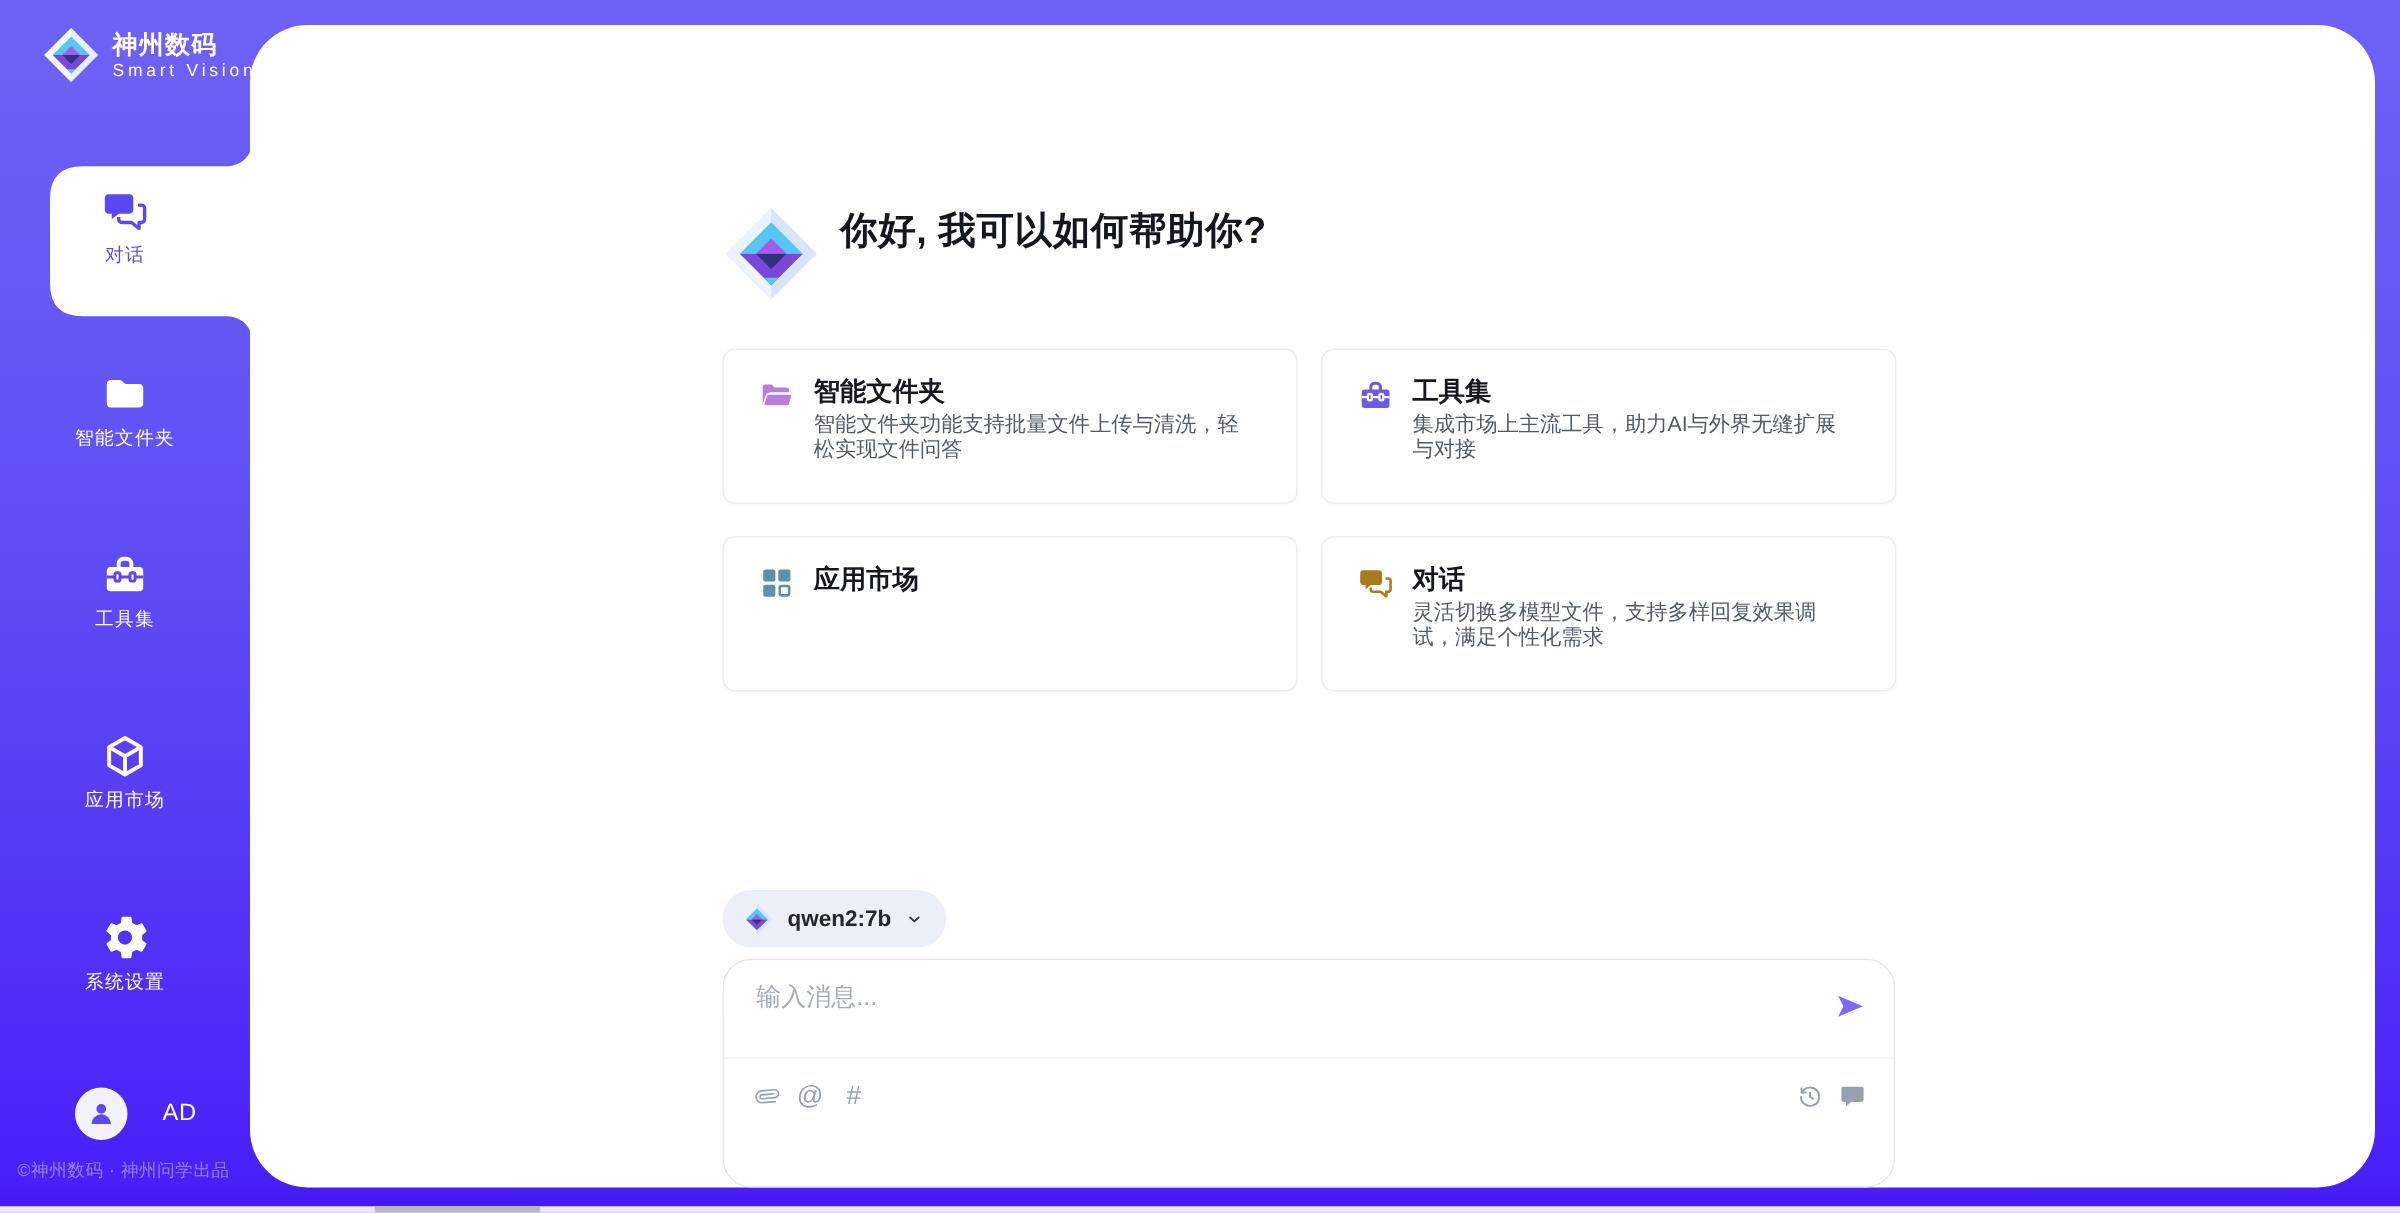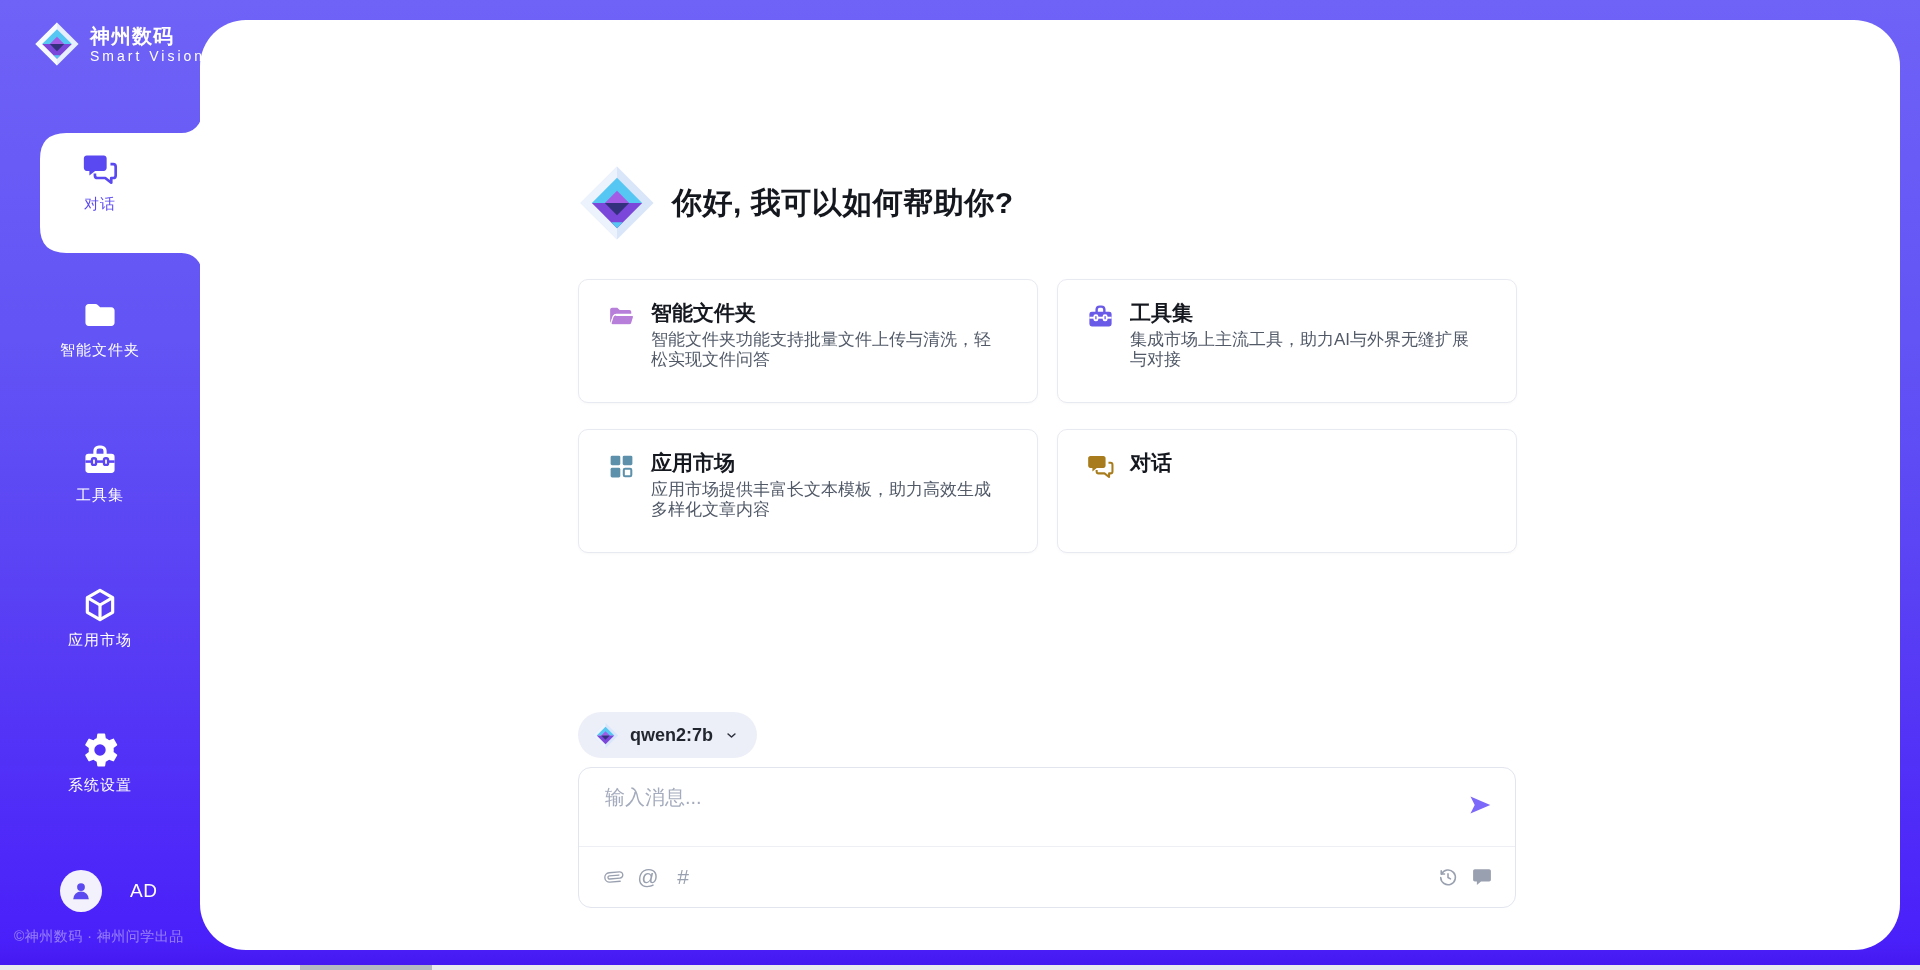--- a/index.html
+++ b/index.html
@@ -19,36 +19,36 @@
   .nav-ic svg{width:100%;height:100%;display:block;}
   .nav-label{font-size:15px;color:#ffffff;letter-spacing:1px;}
   .nav-item.active .nav-ic{color:#5a49f1;}
   .nav-item.active .nav-label{color:#5a49f1;font-weight:500;}
   .user-row{position:absolute;left:60px;top:870px;display:flex;align-items:center;gap:28px;cursor:pointer;}
   .avatar{width:42px;height:42px;border-radius:50%;background:#f3f1fb;display:flex;align-items:center;justify-content:center;}
   .avatar svg{width:26px;height:26px;color:#5b4af0;}
   .user-name{color:#ffffff;font-size:19px;font-weight:500;letter-spacing:.5px;}
   .side-footer{position:absolute;left:14px;top:928px;width:200px;font-size:14px;color:rgba(255,255,255,0.42);letter-spacing:.5px;}
   
-  .greeting{position:absolute;left:578px;top:164px;display:flex;align-items:center;}
+  .greeting{position:absolute;left:578px;top:164px;display:flex;align-items:flex-start;}
   .greet-logo{width:78px;height:78px;}
   .greet-title{margin-left:16px;font-size:30px;font-weight:700;color:#14171d;letter-spacing:.5px;}
   
   .cards{position:absolute;left:578px;top:279px;width:940px;display:grid;grid-template-columns:460px 460px;grid-column-gap:19px;grid-row-gap:26px;}
   .card{position:relative;height:122px;background:#ffffff;border:1px solid #e8eaf1;border-radius:10px;box-shadow:0 1px 3px rgba(25,30,70,0.03);cursor:pointer;}
   .card-ic{position:absolute;left:28px;top:22px;width:29px;height:29px;--cut:#ffffff;}
   .card-ic svg{width:100%;height:100%;display:block;}
   .card-title{position:absolute;left:72px;top:19px;font-size:21px;font-weight:700;color:#15181f;}
   .card-desc{position:absolute;left:72px;top:50px;right:40px;font-size:17px;line-height:20px;color:#525a68;}
   
   .model-pill{position:absolute;left:578px;top:712px;height:46px;border-radius:23px;background:#edeff8;display:inline-flex;align-items:center;padding:0 18px 0 14px;gap:11px;cursor:pointer;}
   .pill-diamond{width:27px;height:27px;}
   .model-name{font-size:18px;font-weight:700;color:#22262f;}
   .pill-chevron{width:15px;height:15px;color:#2c313d;}
-  .inputbox{position:absolute;left:578px;top:767px;width:938px;height:141px;background:#ffffff;border:1.5px solid #e2e5ee;border-radius:13px;box-sizing:border-box;}
+  .inputbox{position:absolute;left:578px;top:767px;width:938px;height:183px;background:#ffffff;border:1.5px solid #e2e5ee;border-radius:23px;box-sizing:border-box;}
   .msg-input{position:absolute;left:24px;top:14px;width:820px;height:56px;border:none;outline:none;resize:none;font-family:"Liberation Sans","DejaVu Sans",sans-serif;font-size:20px;color:#333a47;background:transparent;}
   .msg-input::placeholder{color:#a4abbc;}
   .send-btn{position:absolute;right:22px;top:24px;width:26px;height:26px;color:#7c69f9;cursor:pointer;}
   .send-btn svg{width:100%;height:100%;display:block;}
   .box-divider{position:absolute;left:0;right:0;top:78px;border-top:1px solid #edeff4;}
   .tool{position:absolute;top:98px;width:22px;height:22px;color:#99a0af;cursor:pointer;}
   .tool svg{width:100%;height:100%;display:block;}
   .tool.glyph{font-size:21px;line-height:22px;text-align:center;font-weight:400;}
   
   .hscroll{position:absolute;left:0;right:0;bottom:0;height:5px;background:#e9eaee;}
@@ -188,31 +188,31 @@
     <div class="card">
       <span class="card-ic" style="color: rgb(93, 144, 170);">
         <svg viewBox="0 0 24 24" fill="currentColor">
           <rect x="3" y="3" width="8" height="8" rx="1.2"></rect>
           <rect x="13" y="3" width="8" height="8" rx="1.2"></rect>
           <rect x="3" y="13" width="8" height="8" rx="1.2"></rect>
           <rect x="13.9" y="13.9" width="6.2" height="6.2" rx="1" fill="none" stroke="currentColor" stroke-width="1.7"></rect>
         </svg>
       </span>
       <div class="card-title">应用市场</div>
-      <div class="card-desc">应用市场提供丰富长文本模板，助力高效生成多样化文章内容</div>
     </div>
 
     <div class="card">
       <span class="card-ic" style="color: rgb(168, 124, 28);">
         <svg viewBox="0 0 24 24">
           <path fill="currentColor" d="M3.6 3.4h10.8c1 0 1.8.8 1.8 1.8v6.2c0 1-.8 1.8-1.8 1.8H8.9l-3.6 2.9v-2.9H3.6c-1 0-1.8-.8-1.8-1.8V5.2c0-1 .8-1.8 1.8-1.8z"></path>
           <path fill="none" stroke="currentColor" stroke-width="1.7" stroke-linejoin="round" d="M18.6 8.9h1.7c.9 0 1.6.7 1.6 1.6v5.6c0 .9-.7 1.6-1.6 1.6h-1.2v3l-3.8-3h-4.9c-.9 0-1.6-.7-1.6-1.6v-1.2"></path>
         </svg>
       </span>
       <div class="card-title">对话</div>
+      <div class="card-desc">灵活切换多模型文件，支持多样回复效果调试，满足个性化需求</div>
     </div>
 
   </div>
 
   <div class="model-pill">
     <svg class="pill-diamond" viewBox="0 0 48 48">
       <polygon points="24,1.5 46.5,24 24,46.5 1.5,24" fill="#d9e6fa"></polygon>
       <polygon points="24,1.5 1.5,24 24,46.5" fill="#ecf3fd"></polygon>
       <polygon points="24,8.5 39.5,24 8.5,24" fill="#56c7f2"></polygon>
       <polygon points="8.5,24 39.5,24 24,39.5" fill="#7b46da"></polygon>

